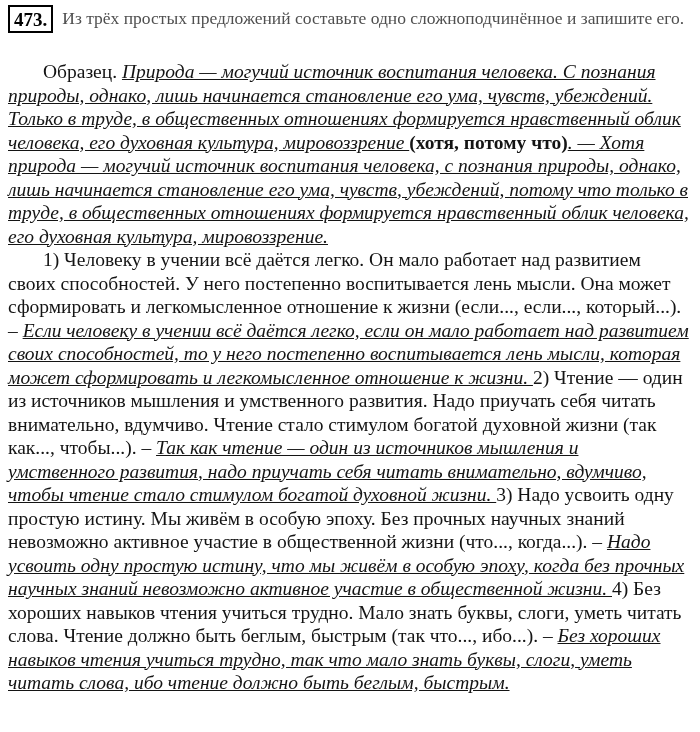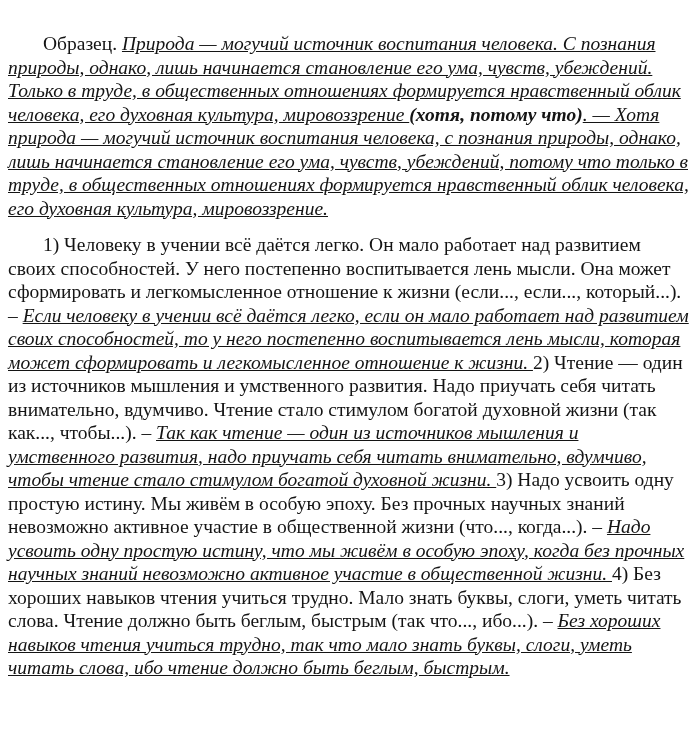--- a/index.html
+++ b/index.html
@@ -48,31 +48,34 @@
     text-align: left;
   }
   .para {
     margin: 0;
     text-indent: 35px;
   }
   .para-example {
     margin-top: 27px;
   }
   .para-exercises {
-    margin-top: 13px;
   }
   .run-regular   { font-style: normal; font-weight: 400; }
   .run-italic    { font-style: italic; font-weight: 400; text-decoration: underline; }
-  .run-bold-italic { font-style: italic; font-weight: 700; }
+  .run-bold-italic { font-weight: 700; }
 </style>
 </head>
 <body>
 
 <div class="page">
 
+  <div class="header-row">
+    <span class="num-box">473.</span>
+    <span class="task-text">Из трёх простых предложений составьте одно сложноподчинённое и запишите его.</span>
+  </div>
 
   <div class="body-text">
     <p class="para para-example"><span class="run run-regular">Образец. </span><span class="run run-italic">Природа — могучий источник воспитания человека. С познания природы, однако, лишь начинается становление его ума, чувств, убеждений. Только в труде, в общественных отношениях формируется нравственный облик человека, его духовная культура, мировоззрение </span><span class="run run-bold-italic">(хотя, потому что)</span><span class="run run-italic">. — Хотя природа — могучий источник воспитания человека, с познания природы, однако, лишь начинается становление его ума, чувств, убеждений, потому что только в труде, в общественных отношениях формируется нравственный облик человека, его духовная культура, мировоззрение.</span></p>
 
     <p class="para para-exercises"><span class="run run-regular">1) Человеку в учении всё даётся легко. Он мало работает над развитием своих способностей. У него постепенно воспитывается лень мысли. Она может сформировать и легкомысленное отношение к жизни (если..., если..., который...). – </span><span class="run run-italic">Если человеку в учении всё даётся легко, если он мало работает над развитием своих способностей, то у него постепенно воспитывается лень мысли, которая может сформировать и легкомысленное отношение к жизни. </span><span class="run run-regular">2) Чтение — один из источников мышления и умственного развития. Надо приучать себя читать внимательно, вдумчиво. Чтение стало стимулом богатой духовной жизни (так как..., чтобы...). – </span><span class="run run-italic">Так как чтение — один из источников мышления и умственного развития, надо приучать себя читать внимательно, вдумчиво, чтобы чтение стало стимулом богатой духовной жизни. </span><span class="run run-regular">3) Надо усвоить одну простую истину. Мы живём в особую эпоху. Без прочных научных знаний невозможно активное участие в общественной жизни (что..., когда...). – </span><span class="run run-italic">Надо усвоить одну простую истину, что мы живём в особую эпоху, когда без прочных научных знаний невозможно активное участие в общественной жизни. </span><span class="run run-regular">4) Без хороших навыков чтения учиться трудно. Мало знать буквы, слоги, уметь читать слова. Чтение должно быть беглым, быстрым (так что..., ибо...). – </span><span class="run run-italic">Без хороших навыков чтения учиться трудно, так что мало знать буквы, слоги, уметь читать слова, ибо чтение должно быть беглым, быстрым.</span></p>
   </div>
 
 </div>
 
 </body></html>

